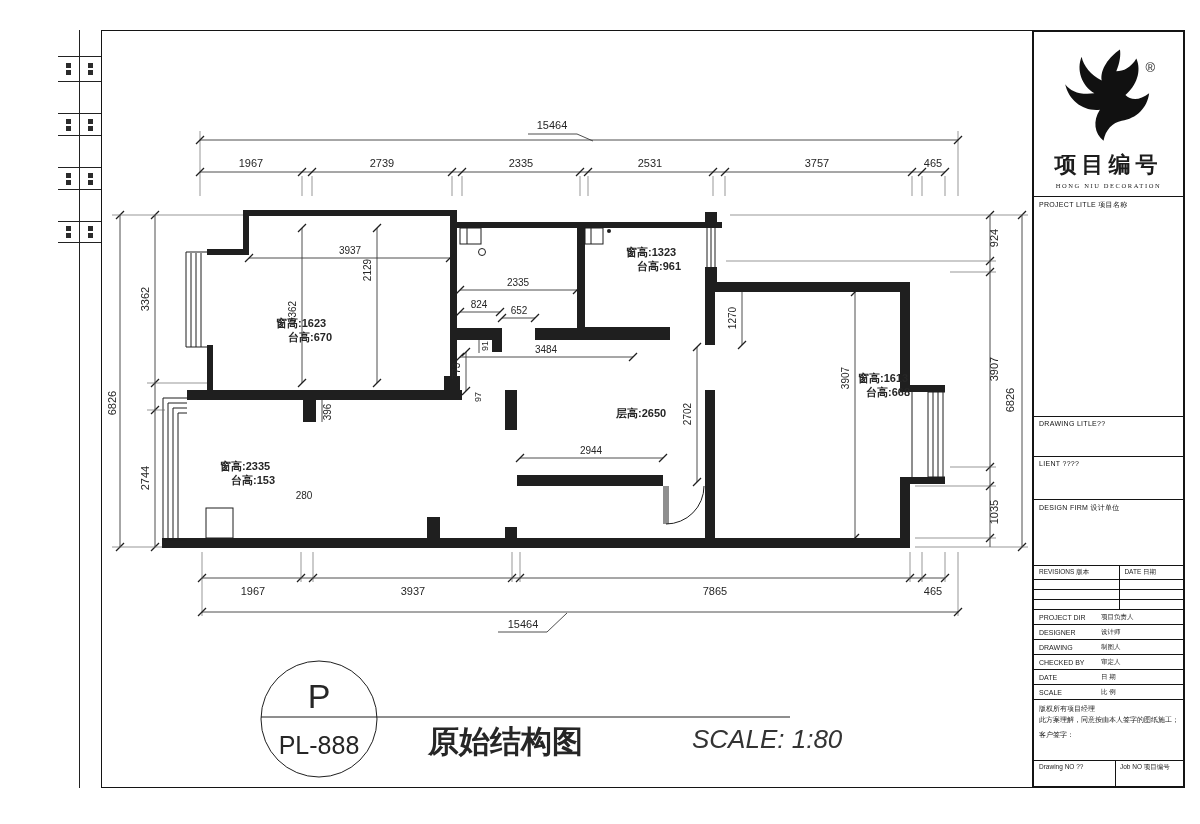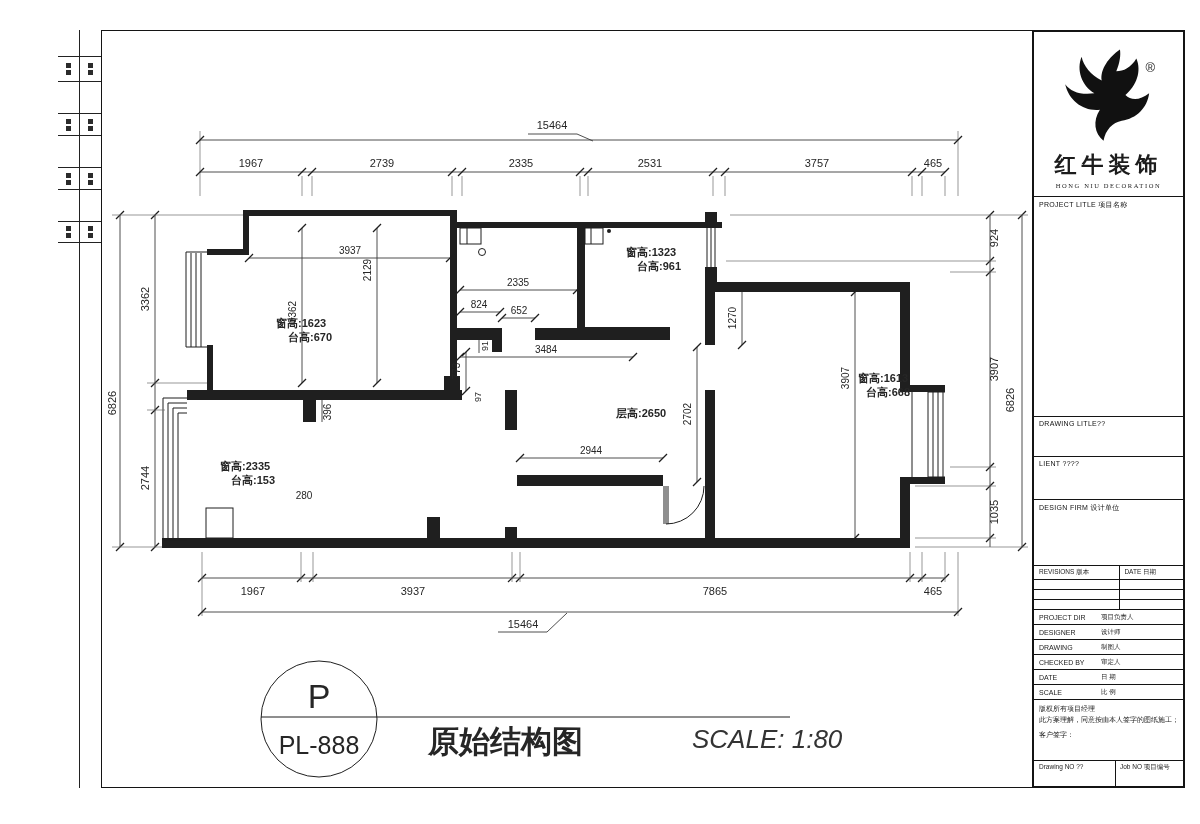--- a/index.html
+++ b/index.html
@@ -431,21 +431,21 @@
     <text class="mainT" x="428" y="752">原始结构图</text>
     <text class="scaleT" x="692" y="748">SCALE: 1:80</text>
   </svg>
 
   <div class="tb">
     <div class="sec logoSec">
       <svg width="96" height="104" viewBox="0 0 100 114" style="margin-top:12px">
         <path d="M62 6 C50 14 40 28 42 40 C30 34 22 24 20 14 C14 28 20 46 34 54 C18 56 8 52 2 44 C6 62 22 74 40 72 C32 84 34 98 44 106 C46 94 54 86 64 84 C80 82 92 70 94 54 C84 62 74 62 68 56 C80 46 86 30 80 16 C74 26 66 30 58 30 C62 20 63 12 62 6 Z" fill="#111"></path>
       </svg>
       <span class="reg">®</span>
-      <div class="brandCn">红牛装饰</div>
+      <div class="brandCn">项目编号</div>
       <div class="brandEn">HONG NIU DECORATION</div>
     </div>
     <div class="sec projSec">
       <div class="label">PROJECT LITLE 项目名称</div>
     </div>
     <div class="sec drawSec">
       <div class="label">DRAWING LITLE??</div>
     </div>
     <div class="sec clientSec">
       <div class="label">LIENT ????</div>

